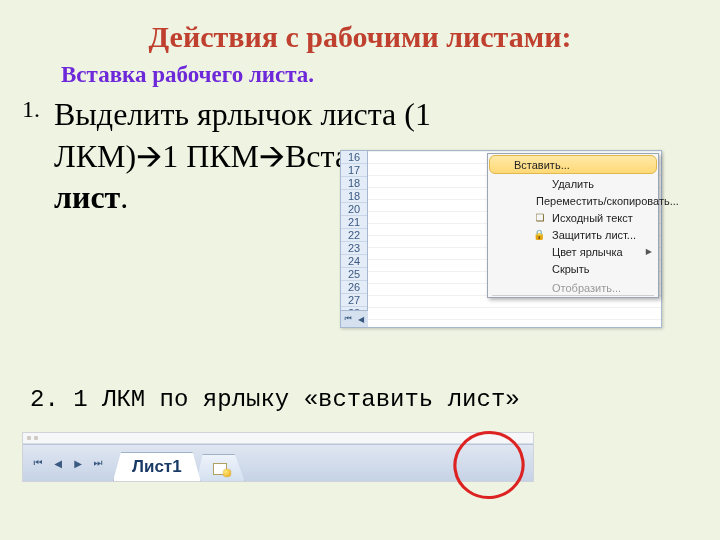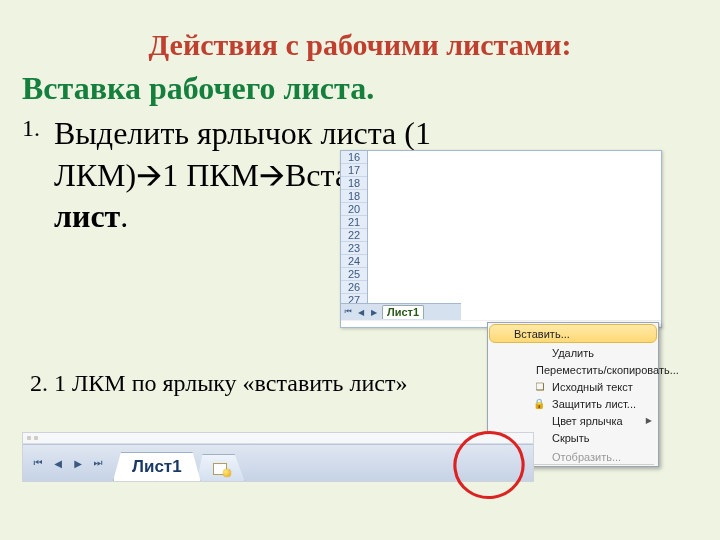--- a/index.html
+++ b/index.html
@@ -9,27 +9,28 @@
     background: #eef3e2;
     font-family: "Times New Roman", serif;
     position: relative;
     overflow: hidden;
   }
   .title {
     color: #c04030;
     font-size: 30px;
     font-weight: bold;
     text-align: center;
-    padding-top: 28px;
+    padding-top: 20px;
   }
   .subtitle {
-    color: #15803d;
-    font-size: 32px;
+    color: #6d28d9;
+    font-size: 23px;
     font-weight: bold;
     padding: 8px 0 6px 22px;
+    margin-left: 39px;
   }
   .step-row {
     display: flex;
     align-items: flex-start;
     padding-left: 22px;
     padding-right: 20px;
   }
   .step-num {
     font-size: 24px;
     width: 32px;
@@ -49,21 +50,20 @@
     left: 340px;
     top: 150px;
     width: 320px;
     height: 176px;
     display: flex;
     font-family: Tahoma, Arial, sans-serif;
     font-size: 11px;
     background: #fff;
     border: 1px solid #a6b8cf;
     box-shadow: 1px 1px 3px rgba(0,0,0,.2);
-    flex-direction: column;
   }
   .rowheaders {
     width: 26px;
     background: #e4ecf7;
     border-right: 1px solid #a6b8cf;
     position: relative;
   }
   .rh {
     height: 12px;
     line-height: 12px;
@@ -134,22 +134,23 @@
     border-radius: 6px;
     margin: 1px;
     height: 17px;
   }
   .cm-item.disabled { color: #9a9a9a; align-items: flex-end; }
   .cm-sep { height:1px; background:#cfcfcf; margin:1px 4px; }
   .cm-arrow { margin-left:auto; font-size:8px; color:#555; }
 
   .step2 {
     position: absolute;
-    left: 30px; top: 370px;
+    left: 30px; top: 386px;
     font-size: 24px;
+    font-family: Liberation Mono, monospace;
   }
 
   
   .tabbar {
     position: absolute;
     left: 22px; top: 432px;
     width: 510px; height: 48px;
     background: #fff;
     border: 1px solid #d0d4da;
     font-family: Arial, sans-serif;

